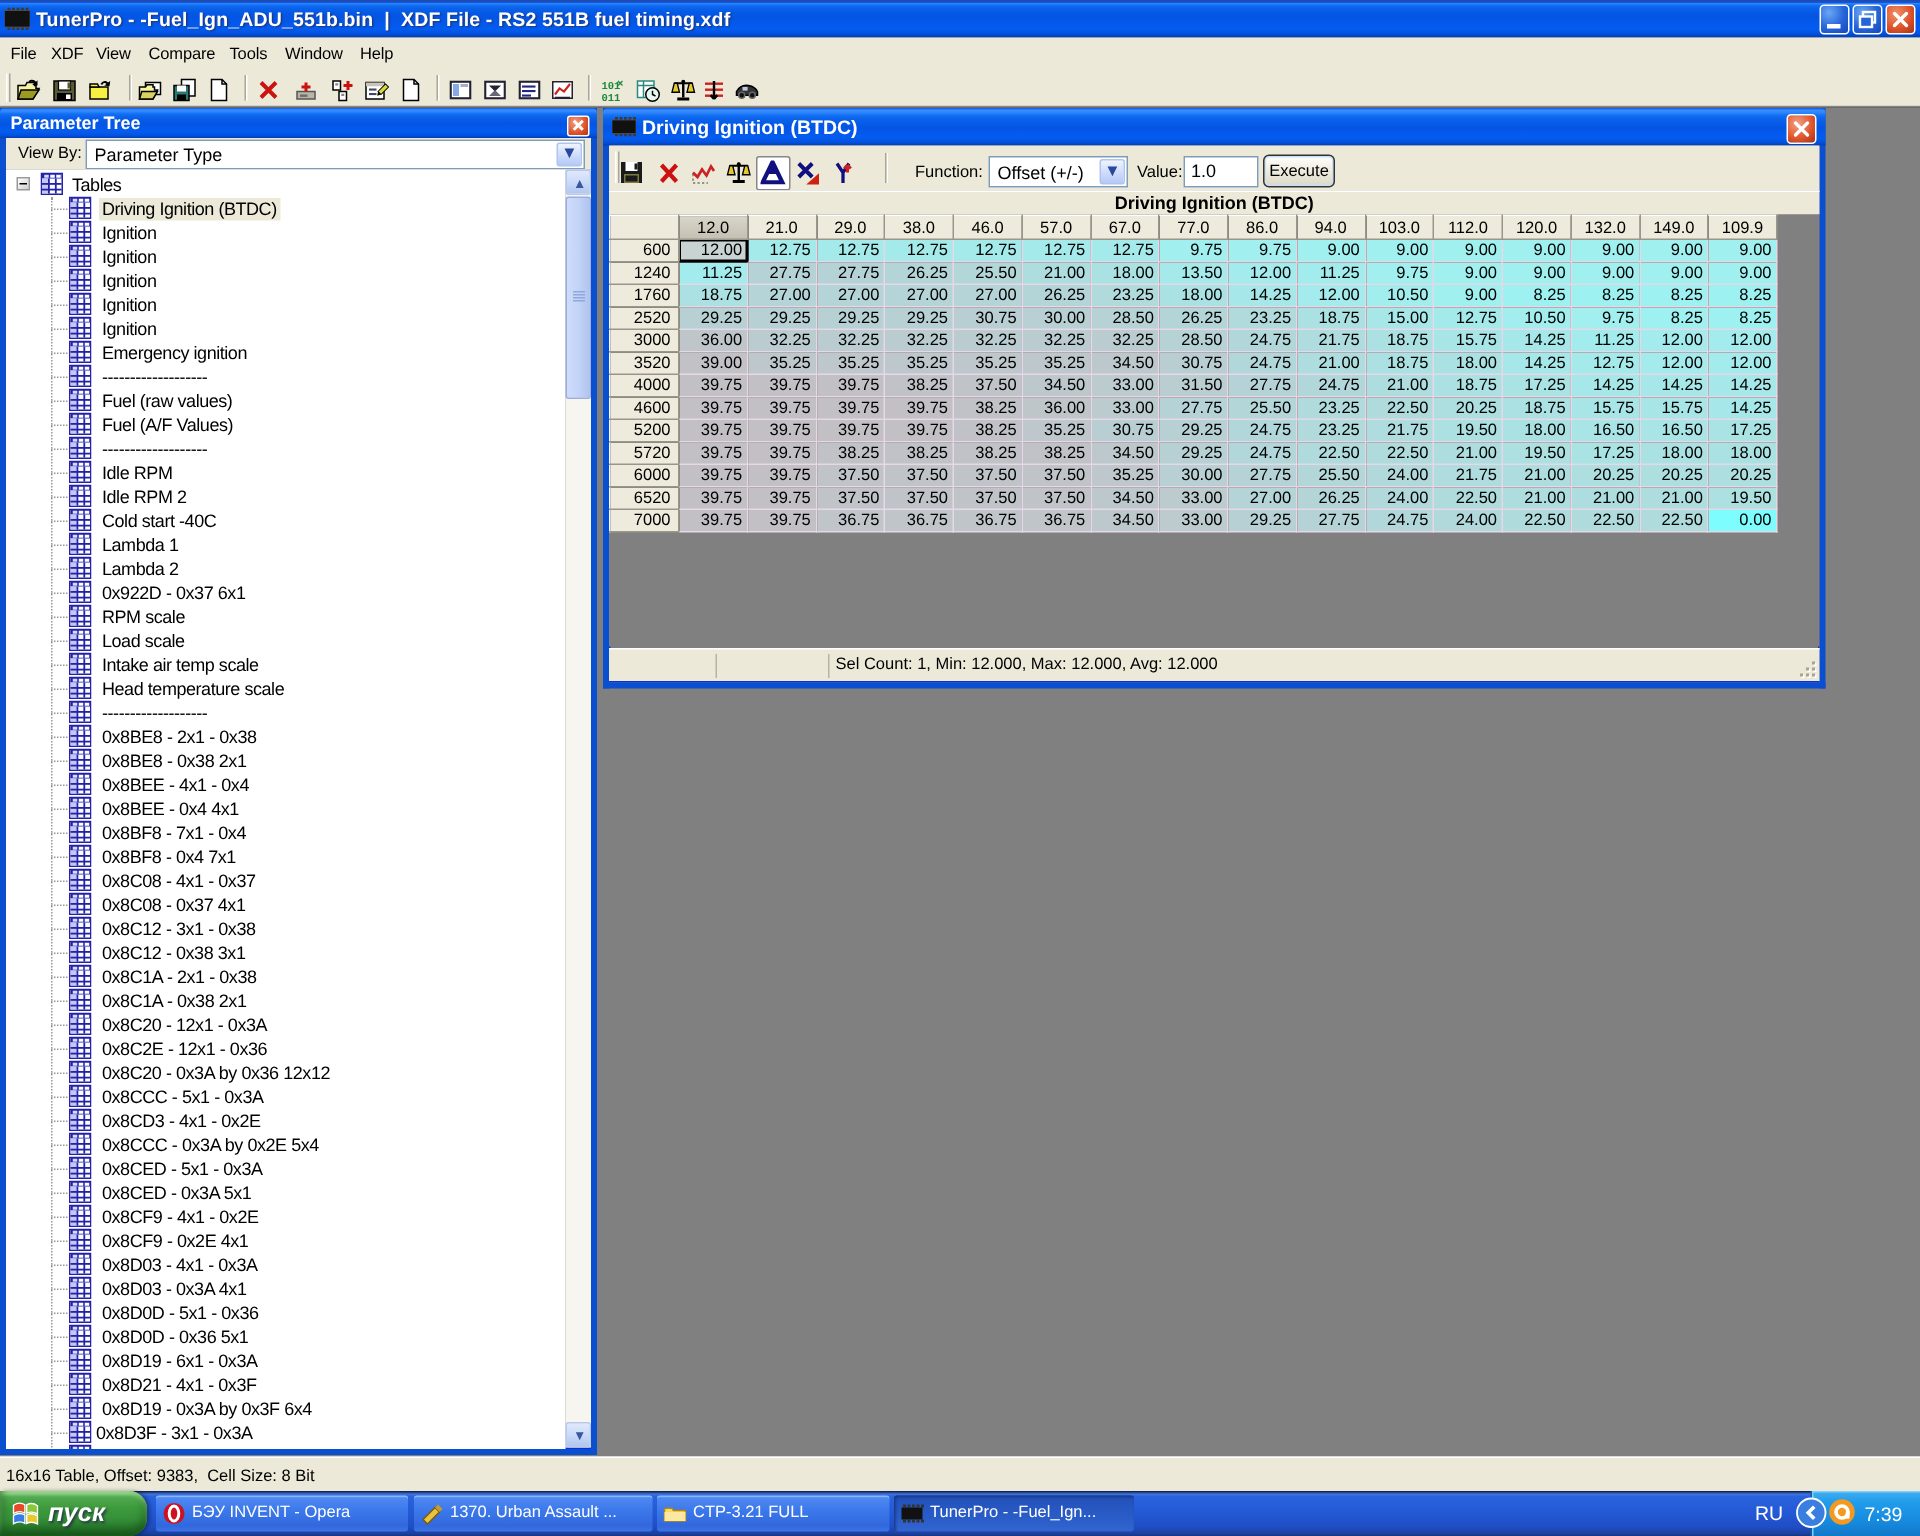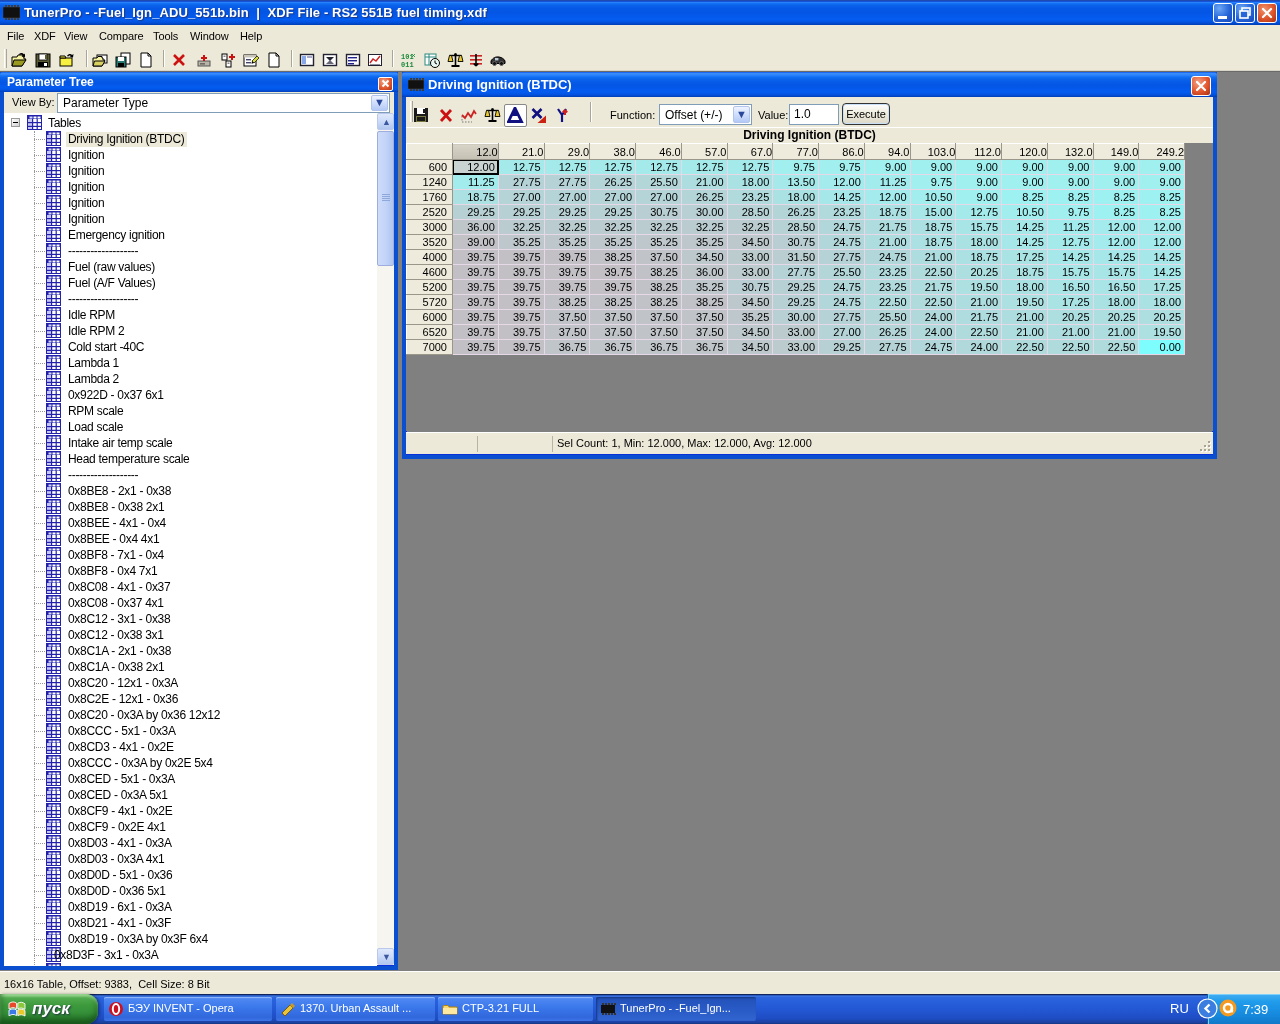--- a/index.html
+++ b/index.html
@@ -40,21 +40,21 @@
 .dtoolbar{left:406px;top:97px;width:807px;height:30px;background:#ece9d8}
 .dicon{top:107px;width:17px;height:17px}
 .dlabel{top:109px;font-size:11px;color:#000}
 .dcombo{left:659px;top:104px;width:93px;height:21px}
 .dinput{left:789px;top:104px;width:50px;height:21px;background:#fff;border:1px solid #7f9db9;font-size:12px;padding:2px 0 0 4px}
 .exec{left:842px;top:103px;width:48px;height:22px;border:1px solid #333;border-radius:4px;background:linear-gradient(180deg,#fefefe,#f0eee0 45%,#dcd8c8);font-size:11px;text-align:center;padding-top:4px;box-shadow:inset 0 0 0 1px #c8e0f8}
 .gridtitle{left:406px;top:127px;width:807px;height:16px;background:#ece9d8;font-weight:bold;font-size:12px;text-align:center;border-top:1px solid #fff}
 .gridwrap{left:406px;top:143px;width:807px;height:288px;background:#808080}
 table.grid{border-collapse:collapse;table-layout:fixed}
 table.grid td{font-size:11px;padding:0;overflow:hidden;white-space:nowrap}
-.hc{background:#eeebdc;border-top:1px solid #fff;border-left:1px solid #fff;border-right:1px solid #9a9689;border-bottom:1px solid #9a9689;text-align:right;color:#000}
+.hc{background:#eeebdc;border-top:1px solid #fff;border-left:1px solid #fff;border-right:1px solid #9a9689;border-bottom:1px solid #9a9689;text-align:center;color:#000}
 .hcsel{background:linear-gradient(180deg,#d8d5c8,#c4c1b4)}
 .rh{background:#eeebdc;border-top:1px solid #fff;border-left:1px solid #fff;border-right:1px solid #9a9689;border-bottom:1px solid #9a9689;text-align:right;padding-right:5px!important;color:#000}
 .dc{text-align:right;padding-right:3px!important;border-right:1px solid #e6d8e6;border-bottom:1px solid #e6d8e6;color:#000}
 .dstatus{left:406px;top:432px;width:807px;height:22px;background:#ece9d8;border-top:1px solid #fff;font-size:11px}
 .appstatus{left:0;top:971px;width:1280px;height:23px;background:#ece9d8;border-top:1px solid #fff;font-size:11px;color:#000;padding:6px 0 0 4px}
 
 .taskbar{left:0;top:994px;width:1280px;height:30px;border-top:1px solid #10255e;background:linear-gradient(180deg,#1e47a5 0%,#3c74e0 4%,#2a63dd 9%,#2459d6 45%,#1f4dc4 80%,#1a409f 95%,#16357e 100%)}
 .startbtn{left:0;top:994px;width:98px;height:30px;border-radius:0 12px 12px 0;background:linear-gradient(180deg,#8ed188 0%,#52ab50 12%,#3d9a3c 38%,#36913a 62%,#2b7f2e 85%,#1f6b1f 100%);box-shadow:inset 0 -4px 7px #17541a,inset 0 2px 3px #a8e49e,2px 0 3px rgba(0,0,0,0.35);color:#fff;font-weight:bold;font-style:italic;font-size:17px;text-shadow:1px 1px 2px #234;padding:5px 0 0 32px}
 .taskbtn{top:997px;height:24px;border-radius:2px;background:linear-gradient(180deg,#71a1f4 0%,#4d87f2 8%,#3a77ea 45%,#3168dc 85%,#3d75e8 100%);box-shadow:inset 0 1px 0 #8cb4f8;color:#fff;font-size:11px;white-space:nowrap;overflow:hidden;padding:5px 0 0 24px}
 .taskbtn.pressed{background:linear-gradient(180deg,#2250b8 0%,#2a5cc8 60%,#3265cf 100%);box-shadow:inset 1px 1px 2px #16377e}
@@ -1069,21 +1069,21 @@
           <rect x="1" y="1" width="13" height="3" fill="#2222aa"></rect>
           <rect x="2.5" y="1.5" width="3" height="2" fill="#d8d8f8"></rect>
           <rect x="6.5" y="1.5" width="3" height="2" fill="#fff"></rect>
           <rect x="10.5" y="1.5" width="3" height="2" fill="#fff"></rect>
           <rect x="1" y="4" width="4" height="10" fill="#c6c6f2"></rect>
           <rect x="1" y="7" width="13" height="1.2" fill="#2222aa"></rect>
           <rect x="1" y="10.8" width="13" height="1.2" fill="#2222aa"></rect>
           <rect x="5" y="4" width="1.2" height="10" fill="#2222aa"></rect>
           <rect x="9.6" y="4" width="1.2" height="10" fill="#2222aa"></rect>
         </svg></span>
-      <span class="tlabel" style="left:48px;padding:0 3px 1px 2px">0x8D3F - 3x1 - 0x3A</span>
+      <span class="tlabel" style="left:58px;padding:0 3px 1px 2px">0x8D3F - 3x1 - 0x3A</span>
     </div>
     <div class="trow" style="left:0;top:850px">
       <span style="position:absolute;left:42px;top:0"><svg width="15" height="15" viewBox="0 0 15 15" style="">
           <rect x="0.5" y="0.5" width="14" height="14" fill="#fff" stroke="#2222aa" stroke-width="1"></rect>
           <rect x="1" y="1" width="13" height="3" fill="#2222aa"></rect>
           <rect x="2.5" y="1.5" width="3" height="2" fill="#d8d8f8"></rect>
           <rect x="6.5" y="1.5" width="3" height="2" fill="#fff"></rect>
           <rect x="10.5" y="1.5" width="3" height="2" fill="#fff"></rect>
           <rect x="1" y="4" width="4" height="10" fill="#c6c6f2"></rect>
           <rect x="1" y="7" width="13" height="1.2" fill="#2222aa"></rect>
@@ -1202,21 +1202,21 @@
           <td class="hc">57.0</td>
           <td class="hc">67.0</td>
           <td class="hc">77.0</td>
           <td class="hc">86.0</td>
           <td class="hc">94.0</td>
           <td class="hc">103.0</td>
           <td class="hc">112.0</td>
           <td class="hc">120.0</td>
           <td class="hc">132.0</td>
           <td class="hc">149.0</td>
-          <td class="hc">249.2</td>
+          <td class="hc">109.9</td>
         </tr>
         <tr style="height:15px">
           <td class="rh">600</td>
           <td class="dc" style="background:#c9d4d2;border:1px solid #000;box-shadow:inset 0 0 0 1px #000">12.00</td>
           <td class="dc" style="background:#a4eaeb">12.75</td>
           <td class="dc" style="background:#a4eaeb">12.75</td>
           <td class="dc" style="background:#a4eaeb">12.75</td>
           <td class="dc" style="background:#a4eaeb">12.75</td>
           <td class="dc" style="background:#a4eaeb">12.75</td>
           <td class="dc" style="background:#a4eaeb">12.75</td>

